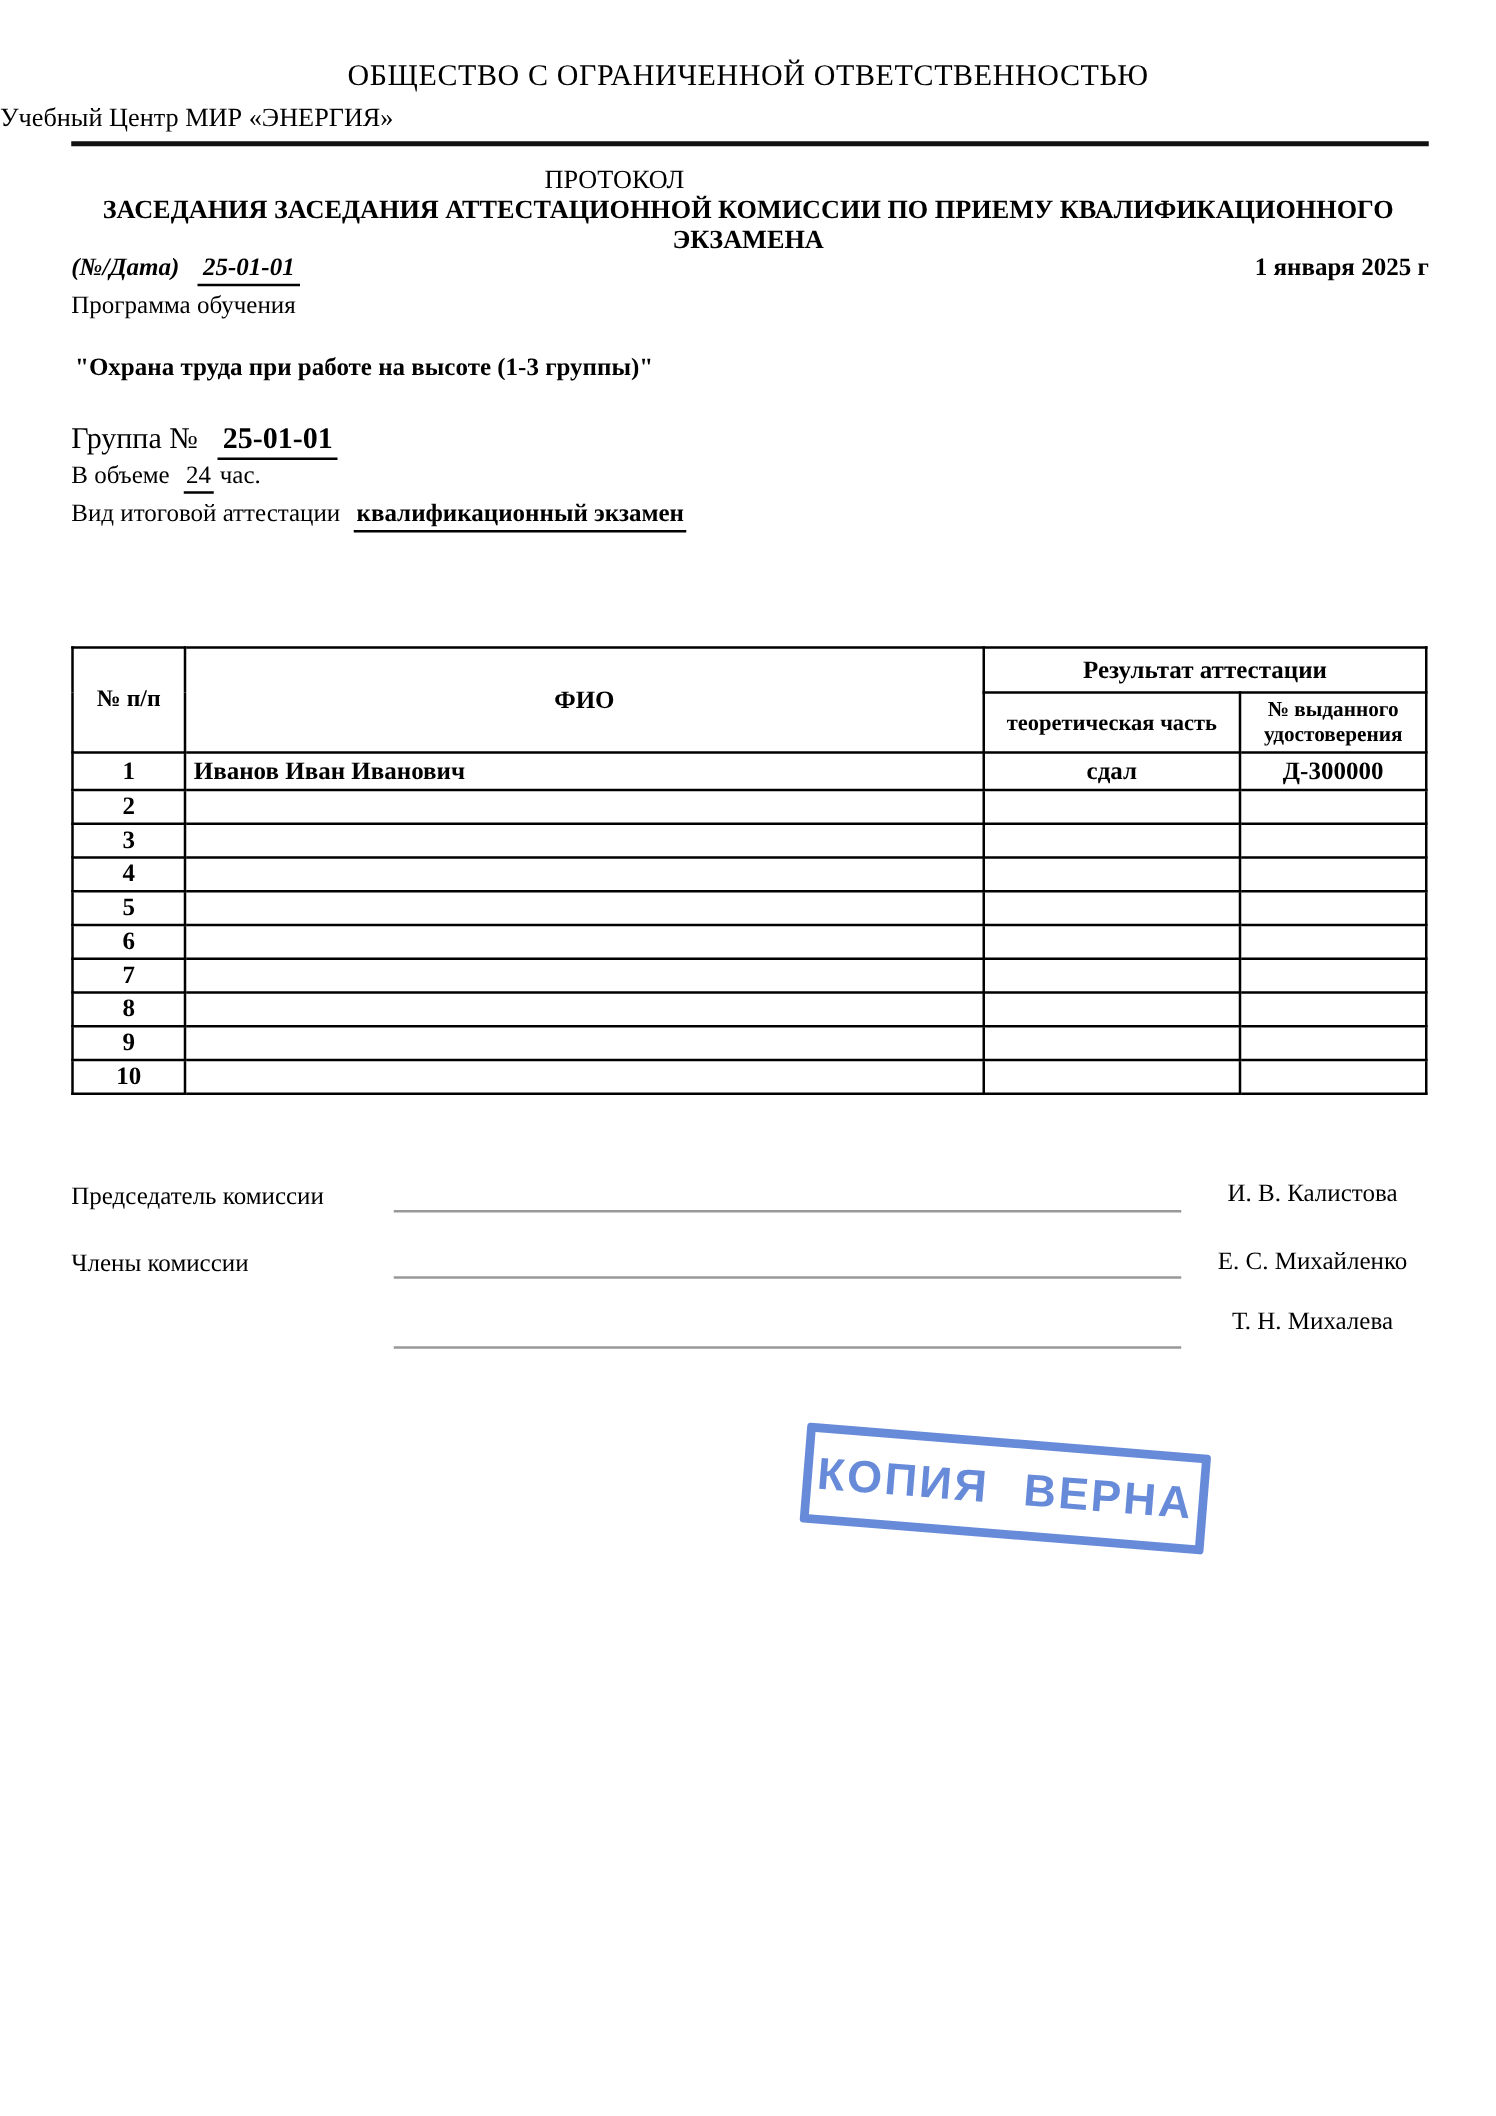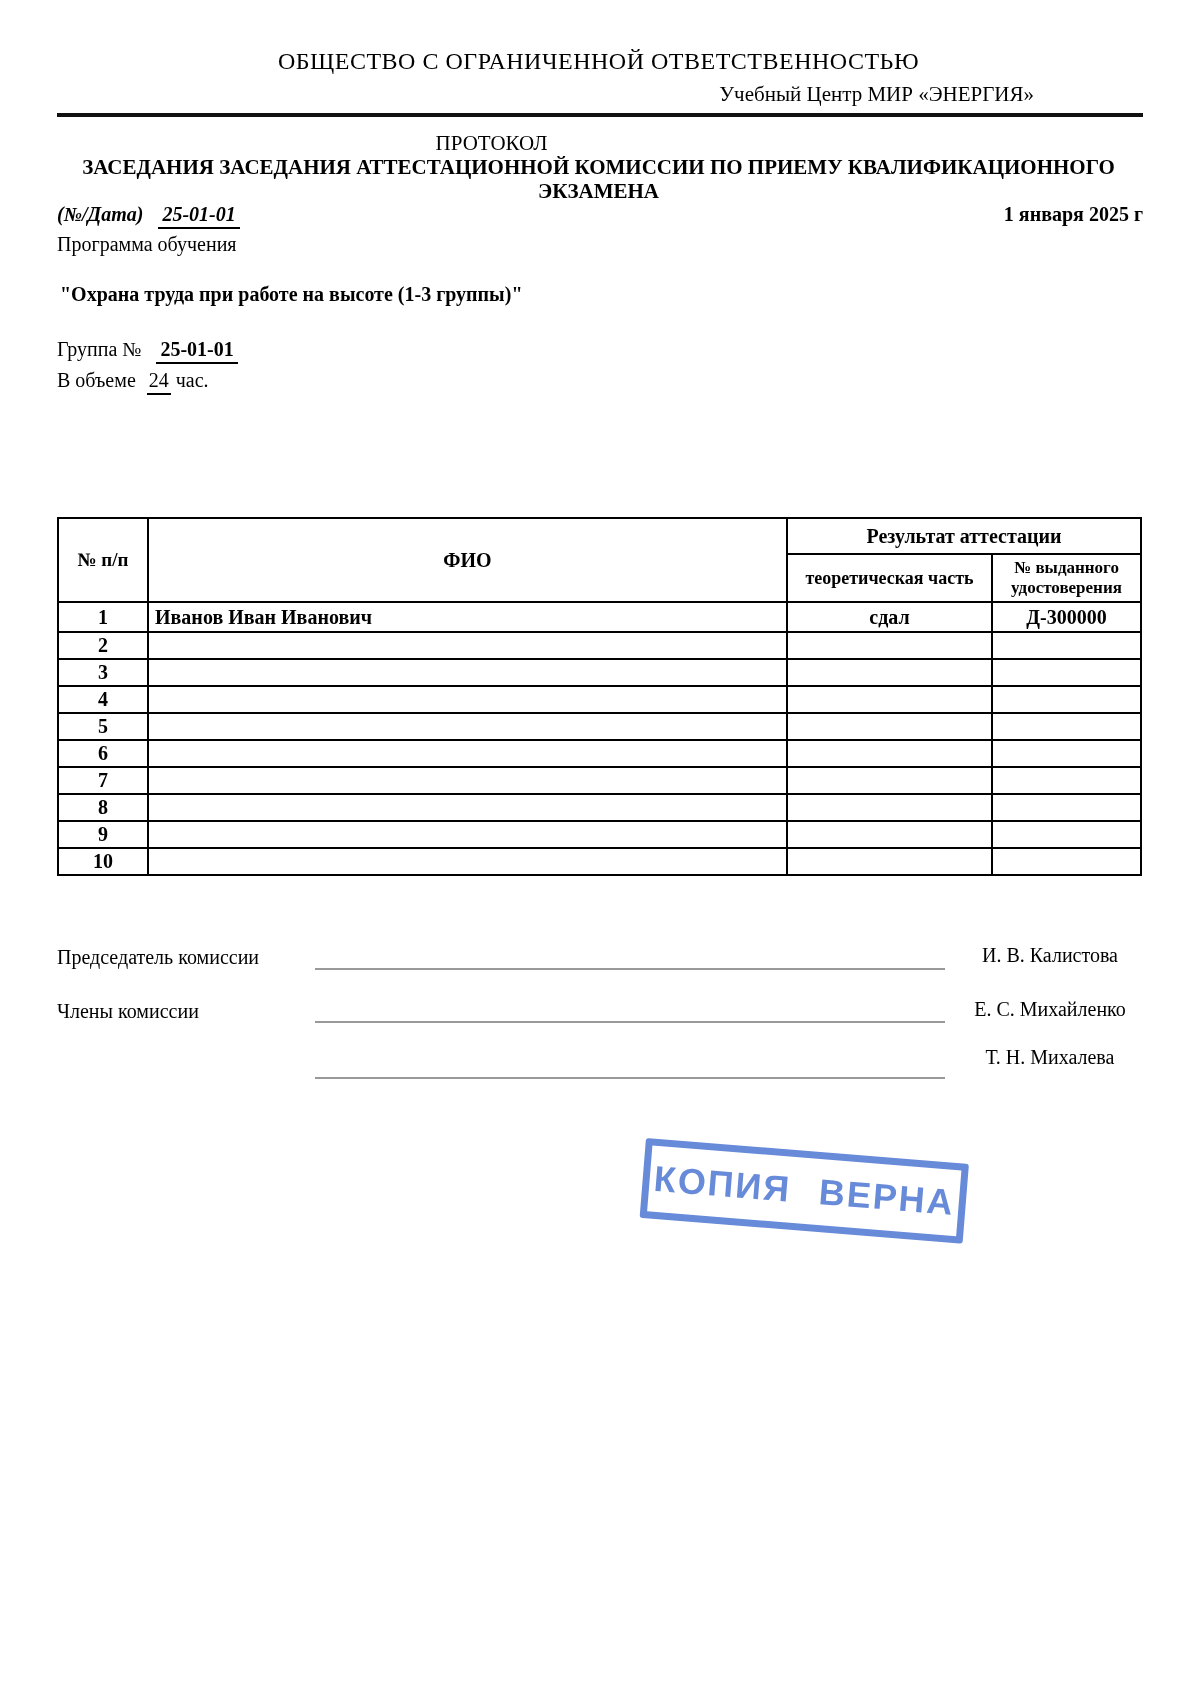--- a/index.html
+++ b/index.html
@@ -7,32 +7,32 @@
     position:relative;
     width:1197px;height:1693px;
     background:#ffffff;
     font-family:"Liberation Serif", serif;
     color:#000;
     overflow:hidden;
   }
   .abs{position:absolute;}
   
   .lh1{top:48px;left:0;width:1197px;text-align:center;font-size:24px;letter-spacing:.5px;}
-  .lh2{top:82px;left:0;width:1034px;text-align:right;font-size:21px;}
+  .lh2{top:82px;left:0;width:1034px;text-align:left;font-size:21px;}
   .lh-rule{top:113px;left:57px;width:1086px;height:0;border-top:4px solid #111;}
   
   .t1{top:131px;left:0;width:983px;text-align:center;font-size:21px;font-weight:normal;}
   .t2{top:155px;left:0;width:1197px;text-align:center;font-size:21px;font-weight:bold;}
   .t3{top:179px;left:0;width:1197px;text-align:center;font-size:21px;font-weight:bold;}
   
   .meta-row{top:203px;left:57px;font-size:20px;font-weight:bold;font-style:italic;}
   .date{top:203px;right:54px;font-size:20px;font-weight:bold;text-align:right;}
   .program-label{top:233px;left:57px;font-size:20px;}
   .program-name{top:283px;left:60px;font-size:20px;font-weight:bold;}
-  .group-row{top:338px;left:57px;font-size:20px;}
+  .group-row{top:338px;left:57px;font-size:24px;}
   .volume-row{top:369px;left:57px;font-size:20px;}
   .attestation-row{top:400px;left:57px;font-size:20px;}
   .ub{font-weight:bold;border-bottom:2px solid #000;padding:0 4px 1px 4px;display:inline-block;margin-left:10px;}
   .u{border-bottom:2px solid #000;padding:0 2px 1px 2px;display:inline-block;margin-left:6px;}
   .ubv{font-weight:bold;border-bottom:2px solid #000;padding:0 2px 1px 2px;display:inline-block;margin-left:6px;}
   
   .watermark{
     top:455px;left:57px;width:1086px;
     font-size:205px;line-height:1.15;
     color:#f1f1f1;letter-spacing:14px;
@@ -114,20 +114,24 @@
     <span>Группа №</span>
     <span class="ub">25-01-01</span>
   </div>
 
   <div class="abs volume-row">
     <span>В объеме</span>
     <span class="u">24</span>
     <span>час.</span>
   </div>
 
+  <div class="abs attestation-row">
+    <span>Вид итоговой аттестации</span>
+    <span class="ubv">квалификационный экзамен</span>
+  </div>
 
 
   <table class="reg">
     <colgroup>
       <col style="width:90px">
         <col style="width:639px">
         <col class="c3">
         <col class="c4">
     </colgroup>
     <tbody>

